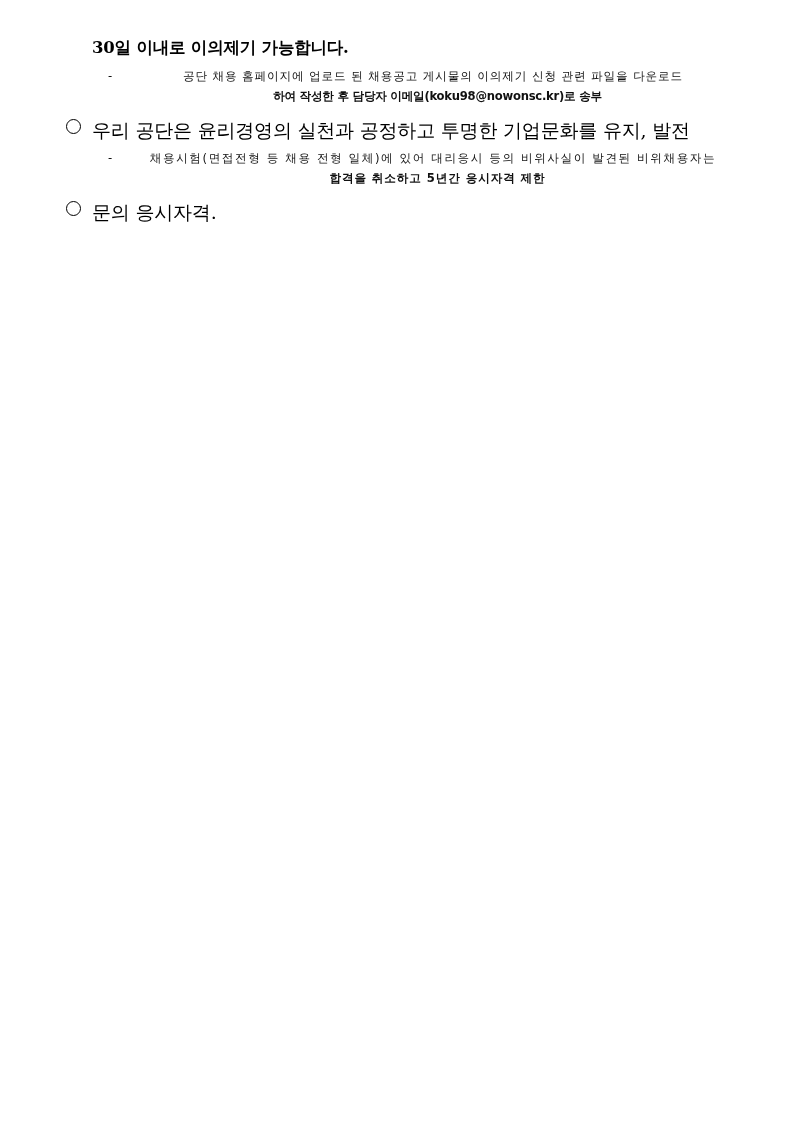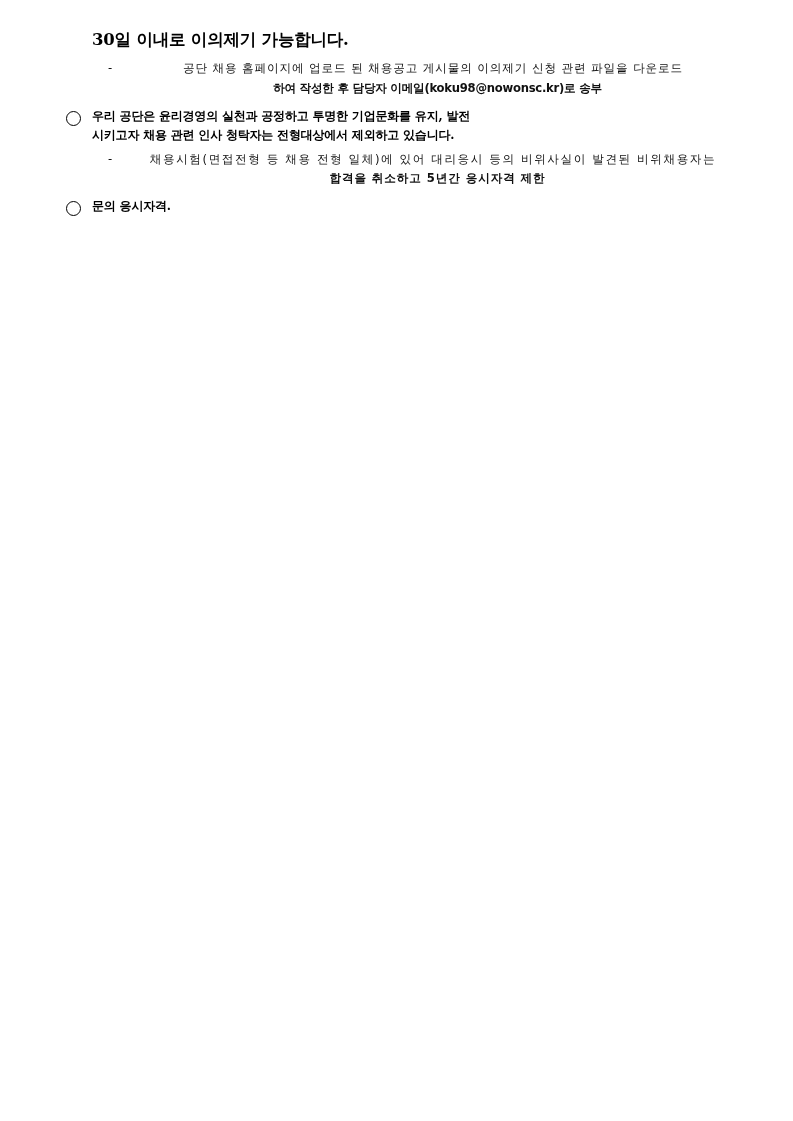--- a/index.html
+++ b/index.html
@@ -16,21 +16,21 @@
   }
   .page {
     position: relative;
     width: 793px;
     height: 1121px;
     box-sizing: border-box;
     padding: 24px 52px 0 52px;
   }
   .content {
     width: 690px;
-    margin: 4px auto;
+    margin: 12px auto;
   }
 
   
   .cont-line {
     font-family: "DejaVu Serif", serif;
     font-weight: bold;
     font-size: 16.5px;
     letter-spacing: -0.2px;
     line-height: 1.5;
     margin: 0 0 6px 40px;
@@ -48,22 +48,22 @@
     left: 14px;
     top: 4px;
     width: 15px;
     height: 15px;
     border: 1.4px solid #000;
     border-radius: 50%;
     box-sizing: border-box;
   }
   .clause .text {
     font-family: "DejaVu Serif", serif;
-    font-weight: bold;
-    font-size: 12px;
+    font-weight: normal;
+    font-size: 19px;
     letter-spacing: -0.2px;
     line-height: 1.62;
   }
   .clause .text .l2 {
     display: block;
   }
 
   
   .sub {
     position: relative;
@@ -109,21 +109,20 @@
     <div class="sub">
       <span class="dash">-</span>
       <span class="ln wide">공단 채용 홈페이지에 업로드 된 채용공고 게시물의 이의제기 신청 관련 파일을 다운로드</span>
       <span class="ln indent">하여 작성한 후 담당자 이메일(koku98@nowonsc.kr)로 송부</span>
     </div>
 
     <div class="clause">
       <span class="bullet"></span>
       <div class="text">
         <span class="l1">우리 공단은 윤리경영의 실천과 공정하고 투명한 기업문화를 유지, 발전</span>
-        <span class="l2">시키고자 채용 관련 인사 청탁자는 전형대상에서 제외하고 있습니다.</span>
       </div>
     </div>
 
     <div class="sub">
       <span class="dash">-</span>
       <span class="ln wider">채용시험(면접전형 등 채용 전형 일체)에 있어 대리응시 등의 비위사실이 발견된 비위채용자는</span>
       <span class="ln indent wide">합격을 취소하고 5년간 응시자격 제한</span>
     </div>
 
 

